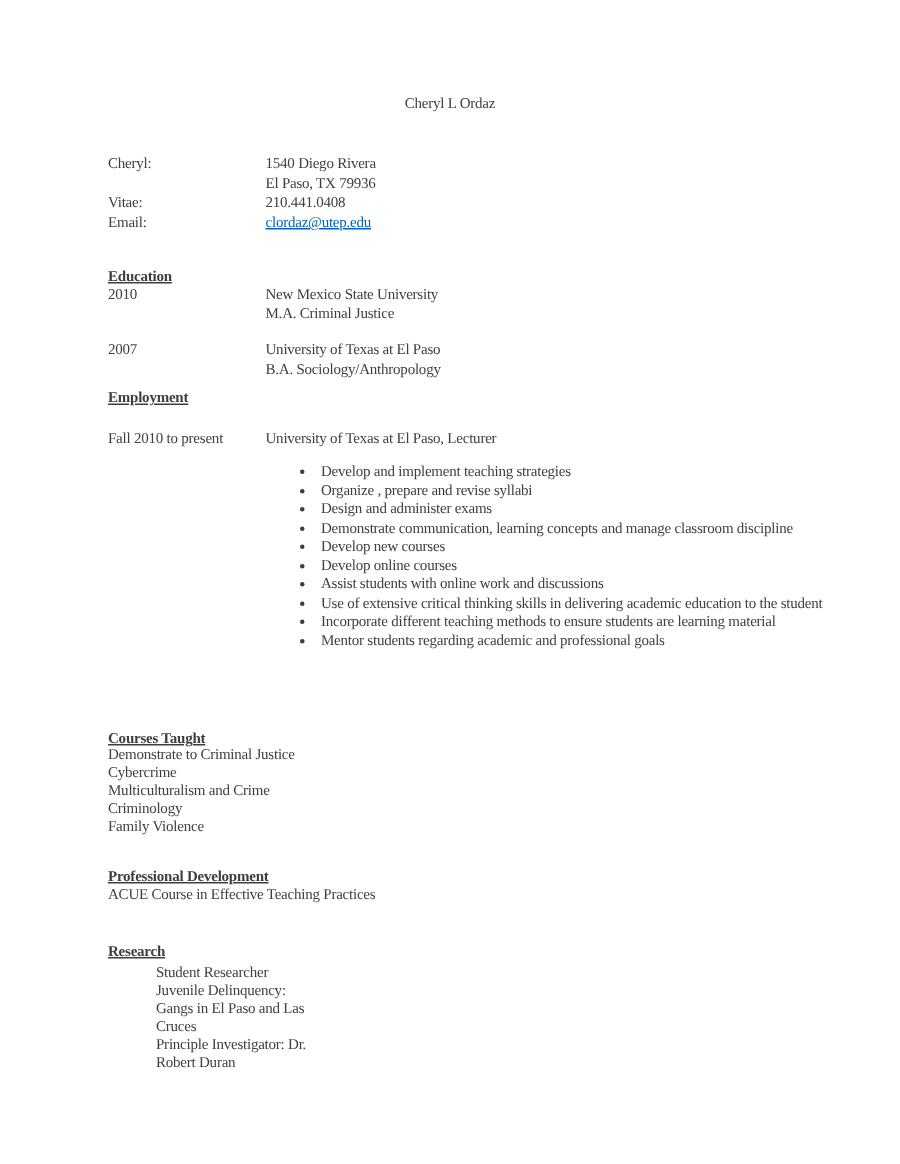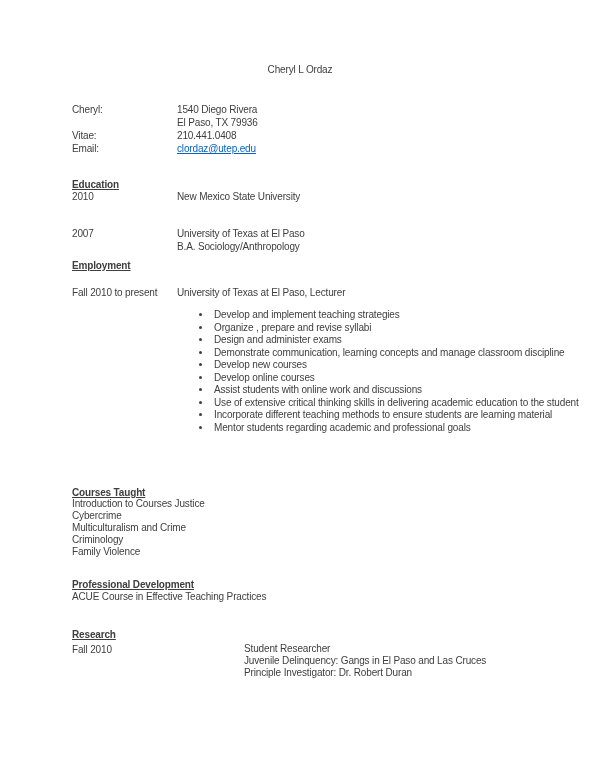--- a/index.html
+++ b/index.html
@@ -1,21 +1,21 @@
 <!DOCTYPE html>
 <html><head>
 <meta charset="utf-8">
 <style>
   html, body { margin: 0; padding: 0; background: #ffffff; }
   .page {
     position: relative;
     width: 600px;
     height: 776px;
     background: #ffffff;
-    font-family: Liberation Sans, sans-serif;
+    font-family: Liberation Serif, serif;
     font-size: 10px;
     line-height: 13px;
     letter-spacing: -0.15px;
     color: #3e3e3e;
     overflow: hidden;
     border-radius: 32px;
   }
   .abs { position: absolute; left: 72px; width: 470px; }
   .center { left: 0; width: 600px; text-align: center; }
   .row { display: grid; grid-template-columns: 105px 1fr; }
@@ -71,20 +71,21 @@
 
   <div class="abs heading" style="top:166px">Education</div>
 
   <div class="abs" style="top:190px">
     <div class="row">
       <span>2010</span>
       <span>New Mexico State University</span>
     </div>
     <div class="row">
       <span></span>
+      <span>M.A. Criminal Justice</span>
     </div>
   </div>
 
   <div class="abs" style="top:227px">
     <div class="row">
       <span>2007</span>
       <span>University of Texas at El Paso</span>
     </div>
     <div class="row">
       <span></span>
@@ -108,35 +109,34 @@
     <li>Develop online courses</li>
     <li>Assist students with online work and discussions</li>
     <li>Use of extensive critical thinking skills in delivering academic education to the student</li>
     <li>Incorporate different teaching methods to ensure students are learning material</li>
     <li>Mentor students regarding academic and professional goals</li>
   </ul>
 
   <div class="abs heading" style="top:474px">Courses Taught</div>
 
   <div class="abs courses-block plain-list" style="top:498px">
-    <div>Introduction to Courses Justice</div>
+    <div>Demonstrate to Criminal Justice</div>
     <div>Cybercrime</div>
     <div>Multiculturalism and Crime</div>
     <div>Criminology</div>
     <div>Family Violence</div>
   </div>
 
   <div class="abs heading" style="top:566px">Professional Development</div>
 
   <div class="abs" style="top:590px">ACUE Course in Effective Teaching Practices</div>
 
   <div class="abs heading" style="top:616px">Research</div>
 
   <div class="abs row-wide" style="top:643px">
-    <span>Fall 2010</span>
     <span class="research-lines">
       <div>Student Researcher</div>
       <div>Juvenile Delinquency: Gangs in El Paso and Las Cruces</div>
       <div>Principle Investigator: Dr. Robert Duran</div>
     </span>
   </div>
 
 </div>
 
 </body></html>

